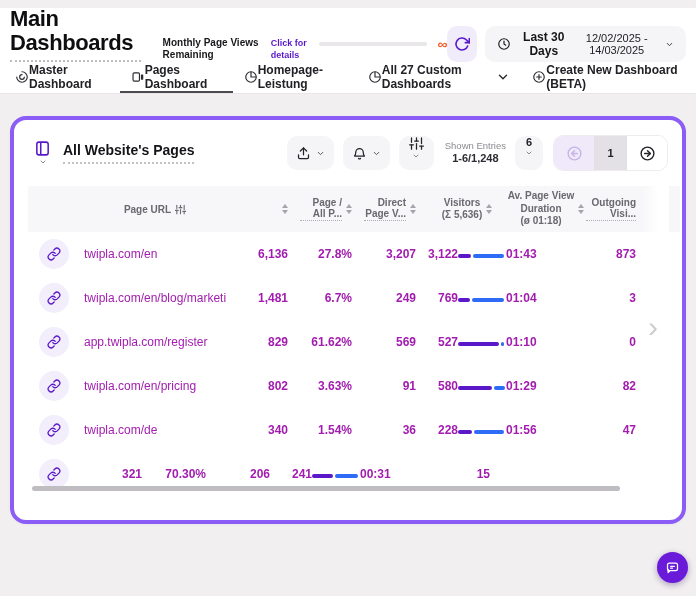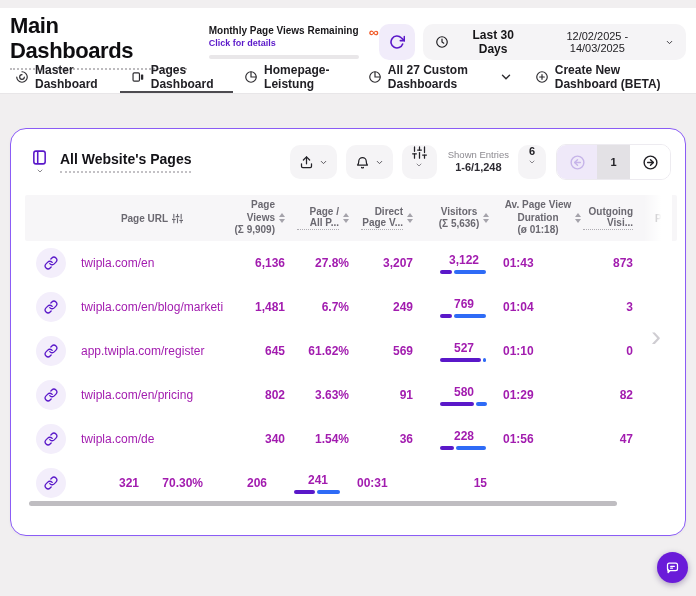--- a/index.html
+++ b/index.html
@@ -5,55 +5,55 @@
   html,body{margin:0;padding:0}
   body{
     width:696px;height:596px;position:relative;overflow:hidden;
     background:#f1eff0;
     font-family:"Liberation Sans","DejaVu Sans",sans-serif;
     -webkit-font-smoothing:antialiased;
   }
   svg{display:block}
   .band{position:absolute;top:8px;left:0;width:696px;background:#fff}
   
-  .topbar{display:flex;align-items:center;height:54px;padding:14px 10px 0;box-sizing:border-box}
+  .topbar{display:flex;align-items:flex-end;height:54px;padding:14px 10px 0;box-sizing:border-box}
   .page-title{
     margin:0;font-size:22px;font-weight:800;color:#0e0d10;letter-spacing:-.4px;
     border-bottom:2px dotted #bdbbbe;padding-bottom:5px;line-height:1.1;
   }
   .plan{display:flex;align-items:flex-start;margin-left:22px}
-  .plan-col{display:flex;flex-direction:column}
+  .plan-col{display:flex;flex-direction:row}
   .plan-label{font-size:10px;font-weight:700;color:#19181b;line-height:1.2}
   .plan-link{font-size:9px;font-weight:700;color:#5a18c9;cursor:pointer;line-height:1.4}
   .plan-bar{width:150px;height:4px;border-radius:2px;background:#e9e7e9;margin-top:5px}
   .plan-inf{font-size:14px;font-weight:800;color:#f05a28;margin-left:10px;line-height:1}
   .spacer{flex:1}
   .refresh-btn{
     width:36px;height:36px;border-radius:10px;background:#f1ecfa;border:none;cursor:pointer;
     display:flex;align-items:center;justify-content:center;margin-right:8px;
   }
   .date-pill{
     height:36px;border-radius:10px;background:#f5f4f6;border:none;cursor:pointer;
     display:flex;align-items:center;gap:8px;padding:0 12px;margin-right:0;
   }
   .date-preset{font-size:12px;font-weight:700;color:#161518}
   .date-range{font-size:11px;font-weight:500;color:#232226}
   
   .tabbar{display:flex;align-items:stretch;height:31px;border-bottom:1px solid #e8e6e8;padding:0 4px}
   .tab{
-    display:flex;align-items:center;gap:6px;padding:0 11px;cursor:pointer;
+    display:flex;align-items:center;padding:0 11px;cursor:pointer;
     font-size:12px;font-weight:600;color:#222126;border-bottom:2px solid transparent;
   }
   .tab.active{border-bottom-color:#4d4b50}
   .tab svg{width:14px;height:14px;stroke:#2c2b2f}
   .chev{stroke:#4a494e}
   
   .card{
-    position:absolute;left:10px;top:128px;width:676px;height:408px;box-sizing:border-box;
-    background:#fff;border:1px solid #8b5cf6;border-radius:16px;overflow:hidden;
+    position:absolute;left:10px;top:116px;width:676px;height:408px;box-sizing:border-box;
+    background:#fff;border:4px solid #8b5cf6;border-radius:16px;overflow:hidden;
     box-shadow:0 1px 3px rgba(20,10,40,.04);
   }
   .card-head{display:flex;align-items:center;height:50px;padding:8px 14px 0}
   .widget-btn{display:flex;flex-direction:column;align-items:center;gap:1px;background:none;border:none;cursor:pointer;padding:0;margin-left:6px}
   .card-title{
     margin-left:12px;font-size:14px;font-weight:700;color:#141318;
     border-bottom:2px dotted #c3c1c5;padding-bottom:4px;
   }
   .tb-btn{
     display:flex;align-items:center;gap:5px;height:34px;padding:0 9px;margin-left:9px;
@@ -92,21 +92,21 @@
   .c-next{width:32px;padding-left:10px;align-items:flex-start}
   .tr{display:flex;align-items:center;height:44px}
   .td{font-size:12px;color:#a21caf;box-sizing:border-box}
   .td.c-num,.td.c-out{font-weight:600}
   .td.c-url{font-weight:500;white-space:nowrap;overflow:hidden}
   .td.c-dur{font-weight:600}
   .link-badge{
     width:30px;height:30px;border-radius:50%;background:#f3eefb;
     display:flex;align-items:center;justify-content:center;cursor:pointer;
   }
-  .td.c-vis{display:flex;flex-direction:column;align-items:center;justify-content:flex-end}
+  .td.c-vis{display:flex;align-items:center;justify-content:flex-end}
   .vis-num{font-weight:600}
   .vis-bar{display:flex;gap:2px;width:48px;height:4px;margin-top:3px}
   .vis-bar i{display:block;height:4px;border-radius:2px}
   .vis-bar .p{background:#5a18c9}
   .vis-bar .b{background:#2e6bf6}
   .fade{position:absolute;top:60px;right:13px;width:28px;height:312px;background:linear-gradient(to right,rgba(255,255,255,0),#fff 62%)}
   .scroll-chevron{position:absolute;right:24px;top:192px;font-size:30px;color:#cfcdd2;user-select:none;cursor:pointer;line-height:1}
   .hscroll{position:absolute;left:18px;bottom:29px;width:588px;height:5px;border-radius:3px;background:#bfbdc1;cursor:pointer}
   
   .fab{
@@ -323,24 +323,20 @@
                 <line x1="20" y1="12" x2="20" y2="3"></line>
                 <line x1="1" y1="14" x2="7" y2="14"></line>
                 <line x1="9" y1="8" x2="15" y2="8"></line>
                 <line x1="17" y1="16" x2="23" y2="16"></line>
               </svg>
           </span>
         </div>
       </div>
       <div class="th c-num">
         <div class="th-row">
-          <div class="th-lines">
-            <span>Page Views</span>
-            <span>(Σ 9,909)</span>
-          </div>
           <span class="sort">
               <i class="up"></i>
               <i class="down"></i>
             </span>
         </div>
       </div>
       <div class="th c-num c-pa">
         <div class="th-row">
           <span class="dotted">Page / All P...</span>
           <span class="sort">
@@ -448,21 +444,21 @@
       <div class="tr">
         <div class="td c-icon">
             <span class="link-badge">
               <svg width="14" height="14" viewBox="0 0 24 24" fill="none" stroke="#5a18c9" stroke-width="2.2" stroke-linecap="round" stroke-linejoin="round">
                 <path d="M10 13a5 5 0 0 0 7.54.54l3-3a5 5 0 0 0-7.07-7.07l-1.72 1.71"></path>
                 <path d="M14 11a5 5 0 0 0-7.54-.54l-3 3a5 5 0 0 0 7.07 7.07l1.71-1.71"></path>
               </svg>
             </span>
           </div>
         <div class="td c-url">app.twipla.com/register</div>
-        <div class="td c-num">645</div>
+        <div class="td c-num">829</div>
         <div class="td c-num c-pa">61.62%</div>
         <div class="td c-num c-dp">569</div>
         <div class="td c-vis">
           <span class="vis-num">527</span>
           <span class="vis-bar">
               <i class="p" style="width: 86%;"></i>
               <i class="b" style="width: 6%;"></i>
             </span>
         </div>
         <div class="td c-dur">01:10</div>

